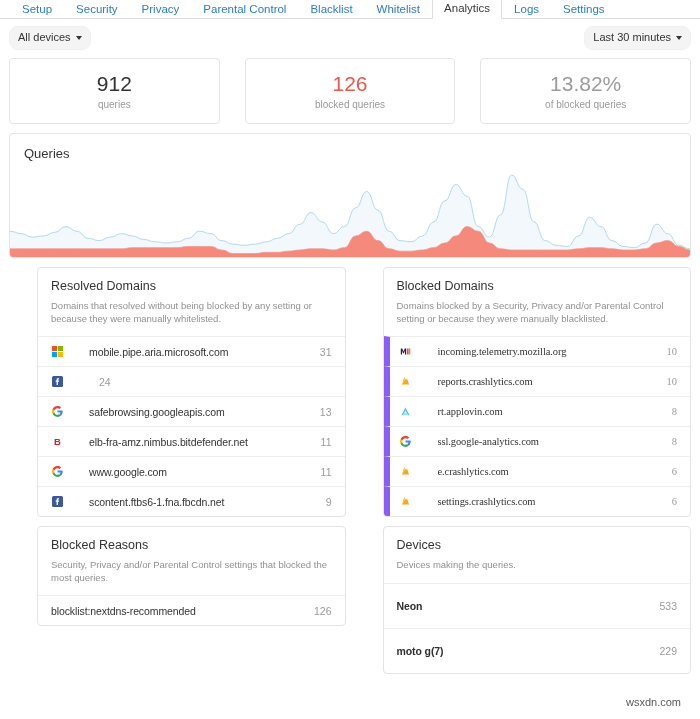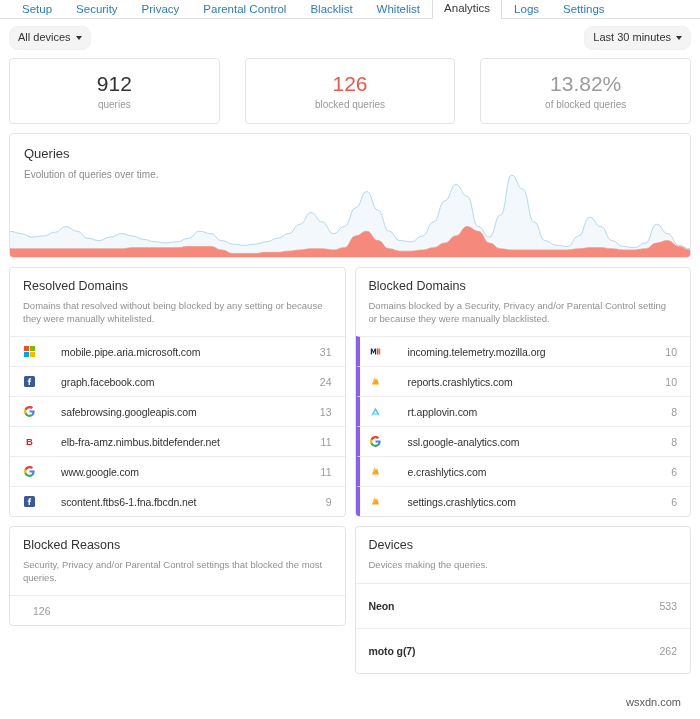--- a/index.html
+++ b/index.html
@@ -139,21 +139,21 @@
   
   .cols {
     display: flex;
     gap: 9px;
     padding: 0 9px;
     margin-top: 9px;
     align-items: flex-start;
   }
   .col { flex: 1 1 0; min-width: 0; }
 
-  .panel { overflow: hidden; margin-bottom: 9px; }
+  .panel { overflow: hidden; margin-bottom: 9px; margin-left: 28px; }
   .panel-head { padding: 11px 13px 11px 13px; }
   .panel-title {
     font-size: 12.5px;
     color: #333333;
     line-height: 15px;
   }
   .panel-desc {
     font-size: 9.5px;
     color: #919191;
     margin-top: 6px;
@@ -164,21 +164,21 @@
     display: flex;
     align-items: center;
     border-top: 1px solid #ededed;
     padding: 8px 13px 8px 13px;
     font-size: 10.5px;
     color: #333333;
     min-height: 30px;
     gap: 18px;
   }
   .row.tall { min-height: 45px; padding-top: 14px; padding-bottom: 14px; }
-  .row.blocked { border-left: 4px solid #8b5cf6; padding-left: 10px; }
+  .row.blocked { border-left: 6px solid #8b5cf6; padding-left: 10px; font-family: Liberation Serif, serif; }
   .row .ico {
     width: 12px; height: 12px;
     margin-right: 8px;
     flex: 0 0 12px;
     display: inline-flex;
     align-items: center;
     justify-content: center;
   }
   .row .name {
     flex: 1 1 auto;
@@ -244,21 +244,20 @@
     </div>
     <div class="card statcard">
       <div class="statnum gray">13.82%</div>
       <div class="statlabel">of blocked queries</div>
     </div>
   </div>
 
   <div class="card chartcard">
     <div class="chart-head">
       <div class="chart-title">Queries</div>
-      <div class="chart-sub">Evolution of queries over time.</div>
     </div>
     <svg class="chart-svg" id="queries-chart" viewBox="0 0 680 86" preserveAspectRatio="none">
         <path d="M 0.00 60.26 C 5.57 60.26, 5.57 62.60, 11.15 62.60 C 16.72 62.60, 16.72 66.11, 22.30 66.11 C 27.87 66.11, 27.87 64.94, 33.44 64.94 C 39.02 64.94, 39.02 61.43, 44.59 61.43 C 50.16 61.43, 50.16 55.58, 55.74 55.58 C 61.31 55.58, 61.31 60.26, 66.89 60.26 C 72.46 60.26, 72.46 67.28, 78.03 67.28 C 83.61 67.28, 83.61 69.62, 89.18 69.62 C 94.75 69.62, 94.75 66.11, 100.33 66.11 C 105.90 66.11, 105.90 62.60, 111.48 62.60 C 117.05 62.60, 117.05 64.94, 122.62 64.94 C 128.20 64.94, 128.20 68.45, 133.77 68.45 C 139.34 68.45, 139.34 70.79, 144.92 70.79 C 150.49 70.79, 150.49 71.96, 156.07 71.96 C 161.64 71.96, 161.64 70.79, 167.21 70.79 C 172.79 70.79, 172.79 67.28, 178.36 67.28 C 183.93 67.28, 183.93 60.26, 189.51 60.26 C 195.08 60.26, 195.08 62.60, 200.66 62.60 C 206.23 62.60, 206.23 69.62, 211.80 69.62 C 217.38 69.62, 217.38 73.13, 222.95 73.13 C 228.52 73.13, 228.52 74.30, 234.10 74.30 C 239.67 74.30, 239.67 73.13, 245.25 73.13 C 250.82 73.13, 250.82 70.79, 256.39 70.79 C 261.97 70.79, 261.97 67.28, 267.54 67.28 C 273.11 67.28, 273.11 62.60, 278.69 62.60 C 284.26 62.60, 284.26 53.24, 289.84 53.24 C 295.41 53.24, 295.41 41.54, 300.98 41.54 C 306.56 41.54, 306.56 50.90, 312.13 50.90 C 317.70 50.90, 317.70 62.60, 323.28 62.60 C 328.85 62.60, 328.85 55.58, 334.43 55.58 C 340.00 55.58, 340.00 36.86, 345.57 36.86 C 351.15 36.86, 351.15 20.48, 356.72 20.48 C 362.30 20.48, 362.30 39.20, 367.87 39.20 C 373.44 39.20, 373.44 60.26, 379.02 60.26 C 384.59 60.26, 384.59 69.62, 390.16 69.62 C 395.74 69.62, 395.74 70.79, 401.31 70.79 C 406.89 70.79, 406.89 64.94, 412.46 64.94 C 418.03 64.94, 418.03 50.90, 423.61 50.90 C 429.18 50.90, 429.18 29.84, 434.75 29.84 C 440.33 29.84, 440.33 13.46, 445.90 13.46 C 451.48 13.46, 451.48 25.16, 457.05 25.16 C 462.62 25.16, 462.62 55.58, 468.20 55.58 C 473.77 55.58, 473.77 66.11, 479.34 66.11 C 484.92 66.11, 484.92 43.88, 490.49 43.88 C 496.07 43.88, 496.07 4.10, 501.64 4.10 C 507.21 4.10, 507.21 18.14, 512.79 18.14 C 518.36 18.14, 518.36 50.90, 523.93 50.90 C 529.51 50.90, 529.51 69.62, 535.08 69.62 C 540.66 69.62, 540.66 74.30, 546.23 74.30 C 551.80 74.30, 551.80 75.47, 557.38 75.47 C 562.95 75.47, 562.95 64.94, 568.52 64.94 C 574.10 64.94, 574.10 46.22, 579.67 46.22 C 585.25 46.22, 585.25 55.58, 590.82 55.58 C 596.39 55.58, 596.39 69.62, 601.97 69.62 C 607.54 69.62, 607.54 75.47, 613.11 75.47 C 618.69 75.47, 618.69 76.64, 624.26 76.64 C 629.84 76.64, 629.84 71.96, 635.41 71.96 C 640.98 71.96, 640.98 53.24, 646.56 53.24 C 652.13 53.24, 652.13 62.60, 657.70 62.60 C 663.28 62.60, 663.28 74.30, 668.85 74.30 C 674.43 74.30, 674.43 77.81, 680.00 77.81 L 680 86 L 0 86 Z" fill="#f2f8fb"></path>
         <path d="M 0.00 60.26 C 5.57 60.26, 5.57 62.60, 11.15 62.60 C 16.72 62.60, 16.72 66.11, 22.30 66.11 C 27.87 66.11, 27.87 64.94, 33.44 64.94 C 39.02 64.94, 39.02 61.43, 44.59 61.43 C 50.16 61.43, 50.16 55.58, 55.74 55.58 C 61.31 55.58, 61.31 60.26, 66.89 60.26 C 72.46 60.26, 72.46 67.28, 78.03 67.28 C 83.61 67.28, 83.61 69.62, 89.18 69.62 C 94.75 69.62, 94.75 66.11, 100.33 66.11 C 105.90 66.11, 105.90 62.60, 111.48 62.60 C 117.05 62.60, 117.05 64.94, 122.62 64.94 C 128.20 64.94, 128.20 68.45, 133.77 68.45 C 139.34 68.45, 139.34 70.79, 144.92 70.79 C 150.49 70.79, 150.49 71.96, 156.07 71.96 C 161.64 71.96, 161.64 70.79, 167.21 70.79 C 172.79 70.79, 172.79 67.28, 178.36 67.28 C 183.93 67.28, 183.93 60.26, 189.51 60.26 C 195.08 60.26, 195.08 62.60, 200.66 62.60 C 206.23 62.60, 206.23 69.62, 211.80 69.62 C 217.38 69.62, 217.38 73.13, 222.95 73.13 C 228.52 73.13, 228.52 74.30, 234.10 74.30 C 239.67 74.30, 239.67 73.13, 245.25 73.13 C 250.82 73.13, 250.82 70.79, 256.39 70.79 C 261.97 70.79, 261.97 67.28, 267.54 67.28 C 273.11 67.28, 273.11 62.60, 278.69 62.60 C 284.26 62.60, 284.26 53.24, 289.84 53.24 C 295.41 53.24, 295.41 41.54, 300.98 41.54 C 306.56 41.54, 306.56 50.90, 312.13 50.90 C 317.70 50.90, 317.70 62.60, 323.28 62.60 C 328.85 62.60, 328.85 55.58, 334.43 55.58 C 340.00 55.58, 340.00 36.86, 345.57 36.86 C 351.15 36.86, 351.15 20.48, 356.72 20.48 C 362.30 20.48, 362.30 39.20, 367.87 39.20 C 373.44 39.20, 373.44 60.26, 379.02 60.26 C 384.59 60.26, 384.59 69.62, 390.16 69.62 C 395.74 69.62, 395.74 70.79, 401.31 70.79 C 406.89 70.79, 406.89 64.94, 412.46 64.94 C 418.03 64.94, 418.03 50.90, 423.61 50.90 C 429.18 50.90, 429.18 29.84, 434.75 29.84 C 440.33 29.84, 440.33 13.46, 445.90 13.46 C 451.48 13.46, 451.48 25.16, 457.05 25.16 C 462.62 25.16, 462.62 55.58, 468.20 55.58 C 473.77 55.58, 473.77 66.11, 479.34 66.11 C 484.92 66.11, 484.92 43.88, 490.49 43.88 C 496.07 43.88, 496.07 4.10, 501.64 4.10 C 507.21 4.10, 507.21 18.14, 512.79 18.14 C 518.36 18.14, 518.36 50.90, 523.93 50.90 C 529.51 50.90, 529.51 69.62, 535.08 69.62 C 540.66 69.62, 540.66 74.30, 546.23 74.30 C 551.80 74.30, 551.80 75.47, 557.38 75.47 C 562.95 75.47, 562.95 64.94, 568.52 64.94 C 574.10 64.94, 574.10 46.22, 579.67 46.22 C 585.25 46.22, 585.25 55.58, 590.82 55.58 C 596.39 55.58, 596.39 69.62, 601.97 69.62 C 607.54 69.62, 607.54 75.47, 613.11 75.47 C 618.69 75.47, 618.69 76.64, 624.26 76.64 C 629.84 76.64, 629.84 71.96, 635.41 71.96 C 640.98 71.96, 640.98 53.24, 646.56 53.24 C 652.13 53.24, 652.13 62.60, 657.70 62.60 C 663.28 62.60, 663.28 74.30, 668.85 74.30 C 674.43 74.30, 674.43 77.81, 680.00 77.81" fill="none" stroke="#aed4e8" stroke-width="0.9" vector-effect="non-scaling-stroke"></path>
         <path d="M 0.00 77.81 C 5.57 77.81, 5.57 77.81, 11.15 77.81 C 16.72 77.81, 16.72 77.81, 22.30 77.81 C 27.87 77.81, 27.87 77.81, 33.44 77.81 C 39.02 77.81, 39.02 77.81, 44.59 77.81 C 50.16 77.81, 50.16 77.81, 55.74 77.81 C 61.31 77.81, 61.31 77.81, 66.89 77.81 C 72.46 77.81, 72.46 77.81, 78.03 77.81 C 83.61 77.81, 83.61 77.81, 89.18 77.81 C 94.75 77.81, 94.75 77.81, 100.33 77.81 C 105.90 77.81, 105.90 77.81, 111.48 77.81 C 117.05 77.81, 117.05 76.64, 122.62 76.64 C 128.20 76.64, 128.20 76.64, 133.77 76.64 C 139.34 76.64, 139.34 76.64, 144.92 76.64 C 150.49 76.64, 150.49 76.64, 156.07 76.64 C 161.64 76.64, 161.64 76.64, 167.21 76.64 C 172.79 76.64, 172.79 75.47, 178.36 75.47 C 183.93 75.47, 183.93 75.47, 189.51 75.47 C 195.08 75.47, 195.08 75.47, 200.66 75.47 C 206.23 75.47, 206.23 78.98, 211.80 78.98 C 217.38 78.98, 217.38 82.49, 222.95 82.49 C 228.52 82.49, 228.52 82.49, 234.10 82.49 C 239.67 82.49, 239.67 82.49, 245.25 82.49 C 250.82 82.49, 250.82 81.32, 256.39 81.32 C 261.97 81.32, 261.97 81.32, 267.54 81.32 C 273.11 81.32, 273.11 80.15, 278.69 80.15 C 284.26 80.15, 284.26 78.98, 289.84 78.98 C 295.41 78.98, 295.41 77.81, 300.98 77.81 C 306.56 77.81, 306.56 77.81, 312.13 77.81 C 317.70 77.81, 317.70 78.98, 323.28 78.98 C 328.85 78.98, 328.85 76.64, 334.43 76.64 C 340.00 76.64, 340.00 64.94, 345.57 64.94 C 351.15 64.94, 351.15 60.26, 356.72 60.26 C 362.30 60.26, 362.30 69.62, 367.87 69.62 C 373.44 69.62, 373.44 77.81, 379.02 77.81 C 384.59 77.81, 384.59 80.15, 390.16 80.15 C 395.74 80.15, 395.74 80.15, 401.31 80.15 C 406.89 80.15, 406.89 78.98, 412.46 78.98 C 418.03 78.98, 418.03 76.64, 423.61 76.64 C 429.18 76.64, 429.18 71.96, 434.75 71.96 C 440.33 71.96, 440.33 64.94, 445.90 64.94 C 451.48 64.94, 451.48 55.58, 457.05 55.58 C 462.62 55.58, 462.62 60.26, 468.20 60.26 C 473.77 60.26, 473.77 71.96, 479.34 71.96 C 484.92 71.96, 484.92 77.81, 490.49 77.81 C 496.07 77.81, 496.07 78.98, 501.64 78.98 C 507.21 78.98, 507.21 78.98, 512.79 78.98 C 518.36 78.98, 518.36 78.98, 523.93 78.98 C 529.51 78.98, 529.51 78.98, 535.08 78.98 C 540.66 78.98, 540.66 78.98, 546.23 78.98 C 551.80 78.98, 551.80 78.98, 557.38 78.98 C 562.95 78.98, 562.95 77.81, 568.52 77.81 C 574.10 77.81, 574.10 76.64, 579.67 76.64 C 585.25 76.64, 585.25 76.64, 590.82 76.64 C 596.39 76.64, 596.39 77.81, 601.97 77.81 C 607.54 77.81, 607.54 78.98, 613.11 78.98 C 618.69 78.98, 618.69 78.98, 624.26 78.98 C 629.84 78.98, 629.84 77.81, 635.41 77.81 C 640.98 77.81, 640.98 71.96, 646.56 71.96 C 652.13 71.96, 652.13 69.62, 657.70 69.62 C 663.28 69.62, 663.28 75.47, 668.85 75.47 C 674.43 75.47, 674.43 78.98, 680.00 78.98 L 680 86 L 0 86 Z" fill="#f4897c"></path>
         <path d="M 0.00 77.81 C 5.57 77.81, 5.57 77.81, 11.15 77.81 C 16.72 77.81, 16.72 77.81, 22.30 77.81 C 27.87 77.81, 27.87 77.81, 33.44 77.81 C 39.02 77.81, 39.02 77.81, 44.59 77.81 C 50.16 77.81, 50.16 77.81, 55.74 77.81 C 61.31 77.81, 61.31 77.81, 66.89 77.81 C 72.46 77.81, 72.46 77.81, 78.03 77.81 C 83.61 77.81, 83.61 77.81, 89.18 77.81 C 94.75 77.81, 94.75 77.81, 100.33 77.81 C 105.90 77.81, 105.90 77.81, 111.48 77.81 C 117.05 77.81, 117.05 76.64, 122.62 76.64 C 128.20 76.64, 128.20 76.64, 133.77 76.64 C 139.34 76.64, 139.34 76.64, 144.92 76.64 C 150.49 76.64, 150.49 76.64, 156.07 76.64 C 161.64 76.64, 161.64 76.64, 167.21 76.64 C 172.79 76.64, 172.79 75.47, 178.36 75.47 C 183.93 75.47, 183.93 75.47, 189.51 75.47 C 195.08 75.47, 195.08 75.47, 200.66 75.47 C 206.23 75.47, 206.23 78.98, 211.80 78.98 C 217.38 78.98, 217.38 82.49, 222.95 82.49 C 228.52 82.49, 228.52 82.49, 234.10 82.49 C 239.67 82.49, 239.67 82.49, 245.25 82.49 C 250.82 82.49, 250.82 81.32, 256.39 81.32 C 261.97 81.32, 261.97 81.32, 267.54 81.32 C 273.11 81.32, 273.11 80.15, 278.69 80.15 C 284.26 80.15, 284.26 78.98, 289.84 78.98 C 295.41 78.98, 295.41 77.81, 300.98 77.81 C 306.56 77.81, 306.56 77.81, 312.13 77.81 C 317.70 77.81, 317.70 78.98, 323.28 78.98 C 328.85 78.98, 328.85 76.64, 334.43 76.64 C 340.00 76.64, 340.00 64.94, 345.57 64.94 C 351.15 64.94, 351.15 60.26, 356.72 60.26 C 362.30 60.26, 362.30 69.62, 367.87 69.62 C 373.44 69.62, 373.44 77.81, 379.02 77.81 C 384.59 77.81, 384.59 80.15, 390.16 80.15 C 395.74 80.15, 395.74 80.15, 401.31 80.15 C 406.89 80.15, 406.89 78.98, 412.46 78.98 C 418.03 78.98, 418.03 76.64, 423.61 76.64 C 429.18 76.64, 429.18 71.96, 434.75 71.96 C 440.33 71.96, 440.33 64.94, 445.90 64.94 C 451.48 64.94, 451.48 55.58, 457.05 55.58 C 462.62 55.58, 462.62 60.26, 468.20 60.26 C 473.77 60.26, 473.77 71.96, 479.34 71.96 C 484.92 71.96, 484.92 77.81, 490.49 77.81 C 496.07 77.81, 496.07 78.98, 501.64 78.98 C 507.21 78.98, 507.21 78.98, 512.79 78.98 C 518.36 78.98, 518.36 78.98, 523.93 78.98 C 529.51 78.98, 529.51 78.98, 535.08 78.98 C 540.66 78.98, 540.66 78.98, 546.23 78.98 C 551.80 78.98, 551.80 78.98, 557.38 78.98 C 562.95 78.98, 562.95 77.81, 568.52 77.81 C 574.10 77.81, 574.10 76.64, 579.67 76.64 C 585.25 76.64, 585.25 76.64, 590.82 76.64 C 596.39 76.64, 596.39 77.81, 601.97 77.81 C 607.54 77.81, 607.54 78.98, 613.11 78.98 C 618.69 78.98, 618.69 78.98, 624.26 78.98 C 629.84 78.98, 629.84 77.81, 635.41 77.81 C 640.98 77.81, 640.98 71.96, 646.56 71.96 C 652.13 71.96, 652.13 69.62, 657.70 69.62 C 663.28 69.62, 663.28 75.47, 668.85 75.47 C 674.43 75.47, 674.43 78.98, 680.00 78.98" fill="none" stroke="#ef9a8f" stroke-width="0.8" vector-effect="non-scaling-stroke"></path>
       </svg>
   </div>
 
   <div class="cols">
@@ -283,21 +282,20 @@
               <span class="name">mobile.pipe.aria.microsoft.com</span>
               <span class="count">31</span>
             </div>
             <div class="row">
               <span class="ico">
                 <svg width="11" height="11" viewBox="0 0 11 11">
                   <rect width="11" height="11" rx="1.5" fill="#3b5998"></rect>
                   <path d="M7.1 3.4h-.8c-.25 0-.4.15-.4.4v.8h1.2l-.15 1.2H5.9V9H4.6V5.8h-.9V4.6h.9V3.6c0-.9.5-1.4 1.45-1.4h1.05z" fill="#fff"></path>
                 </svg>
               </span>
-              <span class="name">graph.facebook.com</span>
               <span class="count">24</span>
             </div>
             <div class="row">
               <span class="ico">
                 <svg width="11" height="11" viewBox="0 0 48 48">
                   <path fill="#EA4335" d="M24 9.5c3.5 0 6.6 1.2 9 3.6l6.7-6.7C35.6 2.6 30.2.5 24 .5 14.6.5 6.5 5.9 2.6 13.8l7.8 6.1C12.3 14 17.6 9.5 24 9.5z"></path>
                   <path fill="#4285F4" d="M46.5 24.5c0-1.6-.15-3.2-.45-4.7H24v9.1h12.7c-.6 3-2.3 5.5-4.8 7.2l7.5 5.8c4.4-4 7.1-10 7.1-17.4z"></path>
                   <path fill="#FBBC05" d="M10.4 28.4c-.5-1.4-.8-2.9-.8-4.4s.3-3 .8-4.4l-7.8-6.1C1 16.7 0 20.2 0 24s1 7.3 2.6 10.5z"></path>
                   <path fill="#34A853" d="M24 47.5c6.2 0 11.5-2 15.4-5.6l-7.5-5.8c-2.1 1.4-4.8 2.2-7.9 2.2-6.4 0-11.7-4.5-13.6-10.4l-7.8 6.1C6.5 42.1 14.6 47.5 24 47.5z"></path>
                 </svg>
@@ -339,20 +337,21 @@
           </div>
       </div>
 
       <div class="card panel">
         <div class="panel-head">
           <div class="panel-title">Blocked Reasons</div>
           <div class="panel-desc">Security, Privacy and/or Parental Control settings that blocked the most queries.</div>
         </div>
         <div id="reasons-list">
             <div class="row">
+              <span class="name">blocklist:nextdns-recommended</span>
               <span class="count">126</span>
             </div>
           </div>
       </div>
 
     </div>
 
     <div class="col">
 
       <div class="card panel">
@@ -436,21 +435,21 @@
           <div class="panel-title">Devices</div>
           <div class="panel-desc">Devices making the queries.</div>
         </div>
         <div id="devices-list">
             <div class="row tall">
               <span class="name bold">Neon</span>
               <span class="count">533</span>
             </div>
             <div class="row tall">
               <span class="name bold">moto g(7)</span>
-              <span class="count">262</span>
+              <span class="count">229</span>
             </div>
           </div>
       </div>
 
     </div>
   </div>
 
   <div class="watermark">wsxdn.com</div>
 </div>
 

